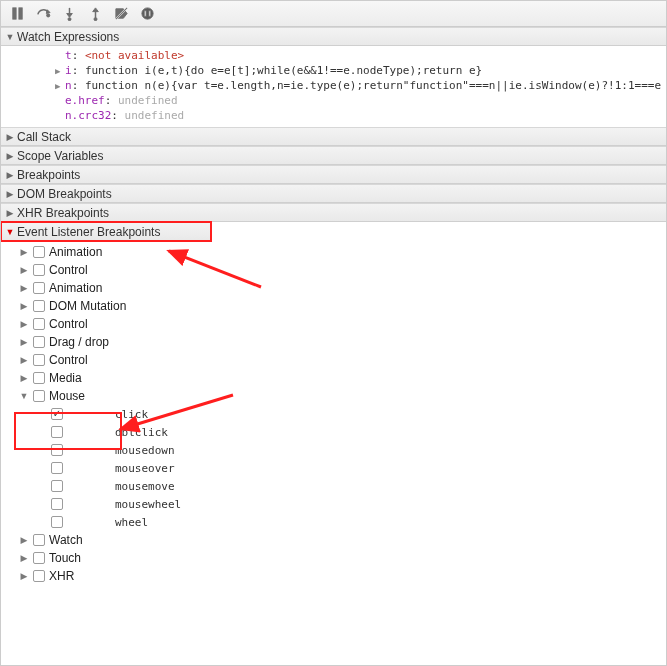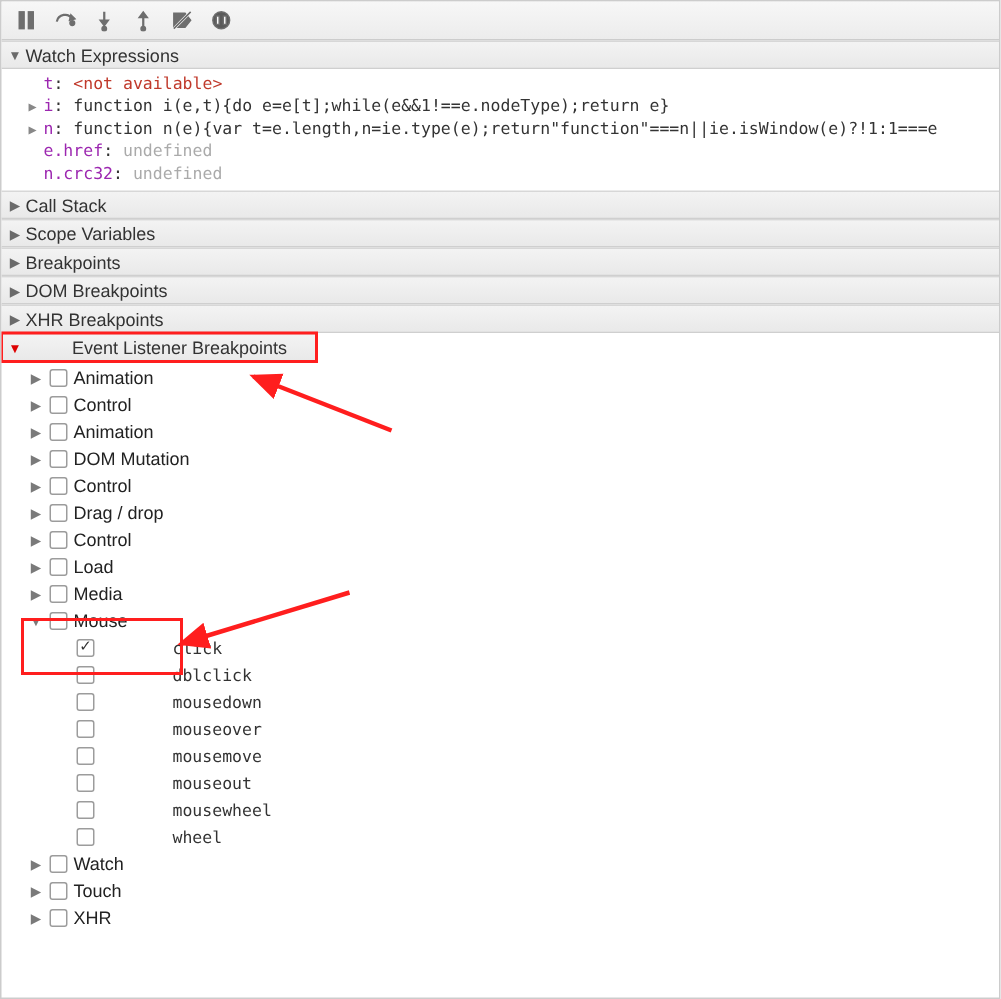--- a/index.html
+++ b/index.html
@@ -54,21 +54,21 @@
     z-index: 5;
   }
   .panel-head.highlighted .tri { color:#d00; }
   .panel-body {
     padding: 2px 0 4px 0;
     font-family: Menlo, Consolas, monospace;
     font-size: 11px;
     color: #333;
   }
   
-  .watch-row { padding: 1px 12px 1px 18px; white-space: nowrap; overflow:hidden; }
+  .watch-row { padding: 1px 12px 1px 18px; white-space: nowrap; overflow:hidden;margin-left:36px; }
   .watch-row .tri-small { display:inline-block; width:10px; color:#888; font-size:9px; }
   .watch-row .tri-small.right::before { content:"▶"; }
   .key-purple { color:#9c27b0; }
   .undef { color:#aaa; }
   .notavail { color:#c0392b; }
   
   .tree {
     padding: 2px 0 6px 4px;
     font-family: "Segoe UI", Tahoma, sans-serif;
     font-size: 12px;
@@ -188,21 +188,21 @@
 <div class="panel-head">
   <span class="tri right"></span>
   <span>DOM Breakpoints</span>
 </div>
 
 <div class="panel-head">
   <span class="tri right"></span>
   <span>XHR Breakpoints</span>
 </div>
 
-<div class="panel-head highlighted" id="eventbp-head" style="width:210px;gap:31px;">
+<div class="panel-head highlighted" id="eventbp-head" style="width:210px;">
   <span class="tri down"></span>
   <span>Event Listener Breakpoints</span>
 </div>
 <div class="tree" id="event-tree">
     <div class="tree-row">
       <span class="tri2 right"></span>
       <span class="cb"></span>
       <span class="lbl">Animation</span>
     </div>
     <div class="tree-row">
@@ -231,25 +231,20 @@
       <span class="lbl">Drag / drop</span>
     </div>
     <div class="tree-row">
       <span class="tri2 right"></span>
       <span class="cb"></span>
       <span class="lbl">Control</span>
     </div>
     <div class="tree-row">
       <span class="tri2 right"></span>
       <span class="cb"></span>
-      <span class="lbl">Load</span>
-    </div>
-    <div class="tree-row">
-      <span class="tri2 right"></span>
-      <span class="cb"></span>
       <span class="lbl">Media</span>
     </div>
     <div class="tree-row" id="row-mouse">
       <span class="tri2 down"></span>
       <span class="cb"></span>
       <span class="lbl">Mouse</span>
     </div>
     <div class="tree-row level2" id="row-click">
       <span class="tri2" style="visibility: hidden;"></span>
       <span class="cb checked"></span>
@@ -267,25 +262,20 @@
     </div>
     <div class="tree-row level2">
       <span class="tri2" style="visibility: hidden;"></span>
       <span class="cb"></span>
       <span class="lbl mono">mouseover</span>
     </div>
     <div class="tree-row level2">
       <span class="tri2" style="visibility: hidden;"></span>
       <span class="cb"></span>
       <span class="lbl mono">mousemove</span>
-    </div>
-    <div class="tree-row level2">
-      <span class="tri2" style="visibility: hidden;"></span>
-      <span class="cb"></span>
-      <span class="lbl mono">mouseout</span>
     </div>
     <div class="tree-row level2">
       <span class="tri2" style="visibility: hidden;"></span>
       <span class="cb"></span>
       <span class="lbl mono">mousewheel</span>
     </div>
     <div class="tree-row level2">
       <span class="tri2" style="visibility: hidden;"></span>
       <span class="cb"></span>
       <span class="lbl mono">wheel</span>

